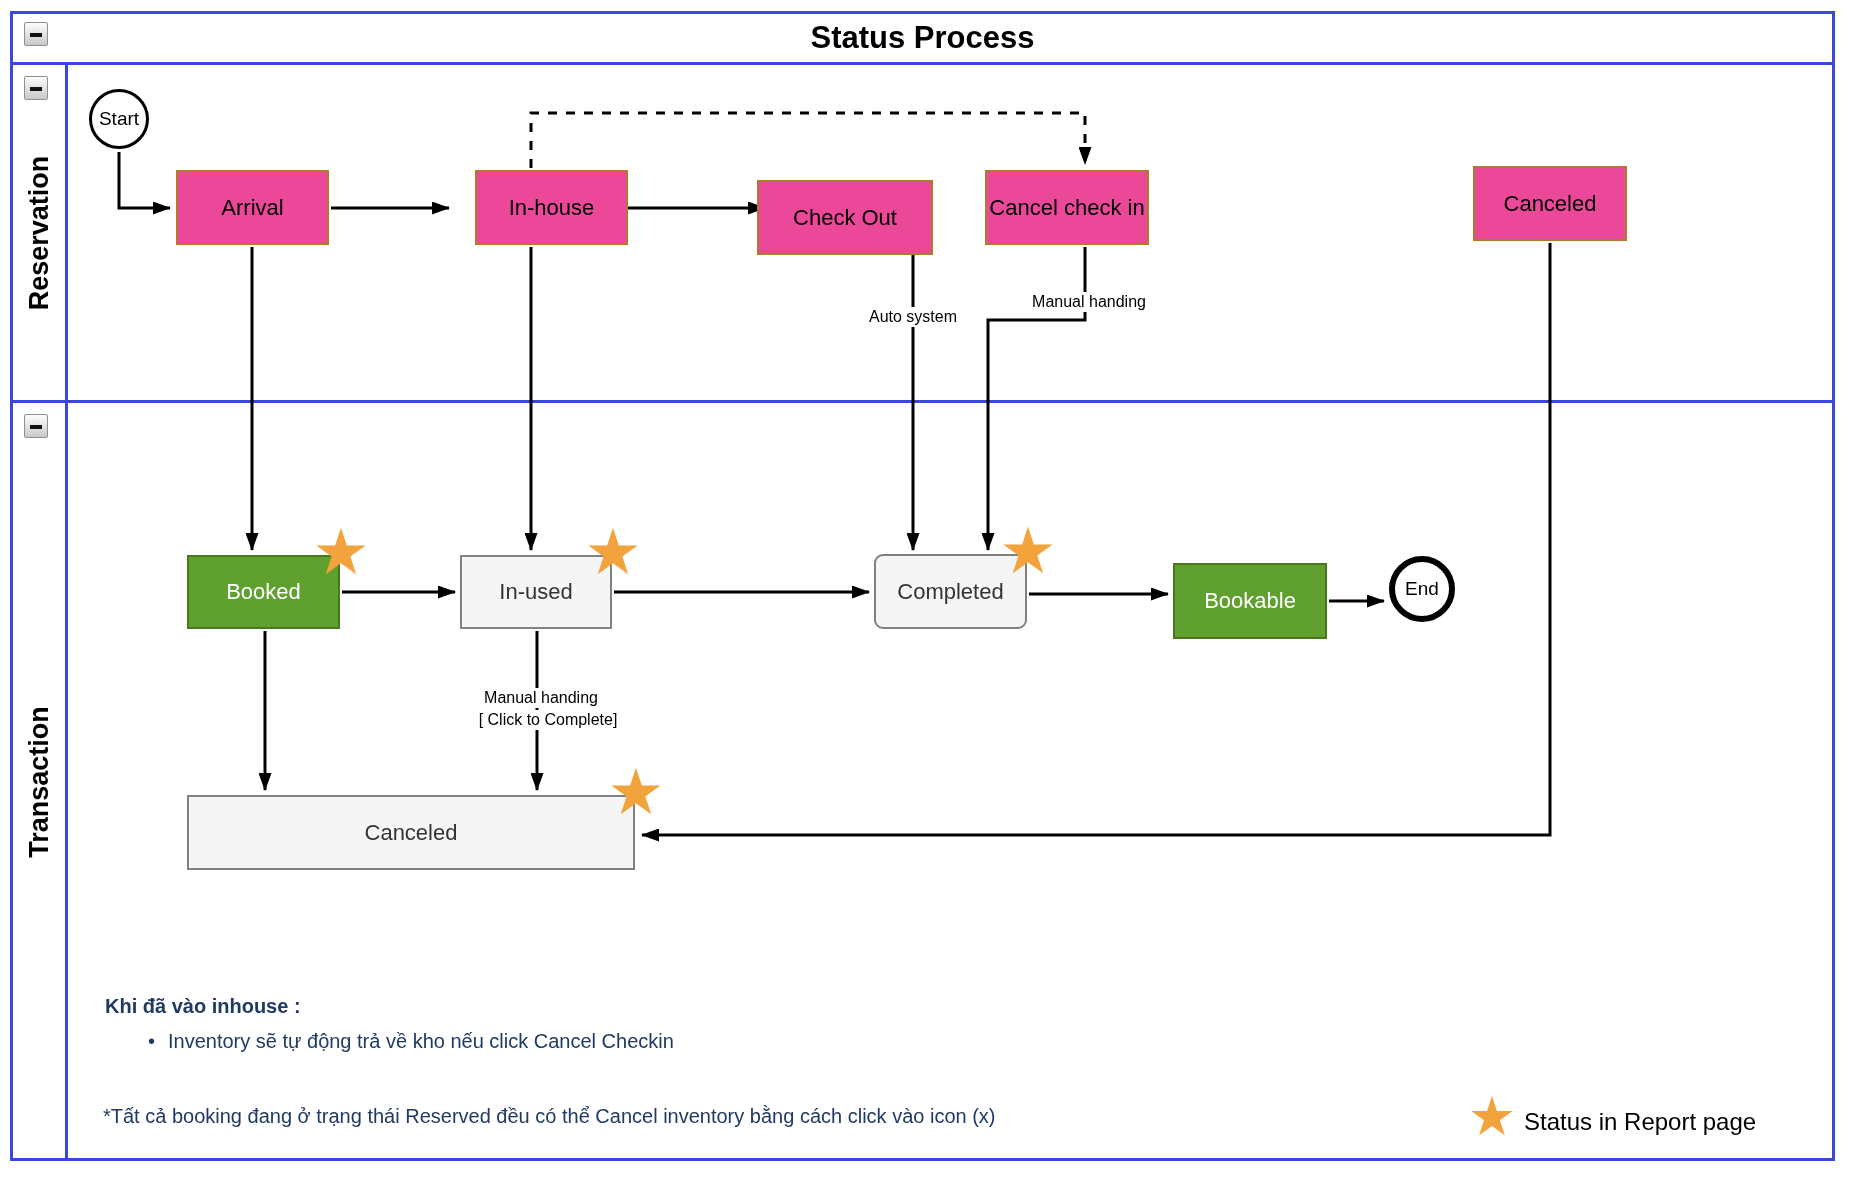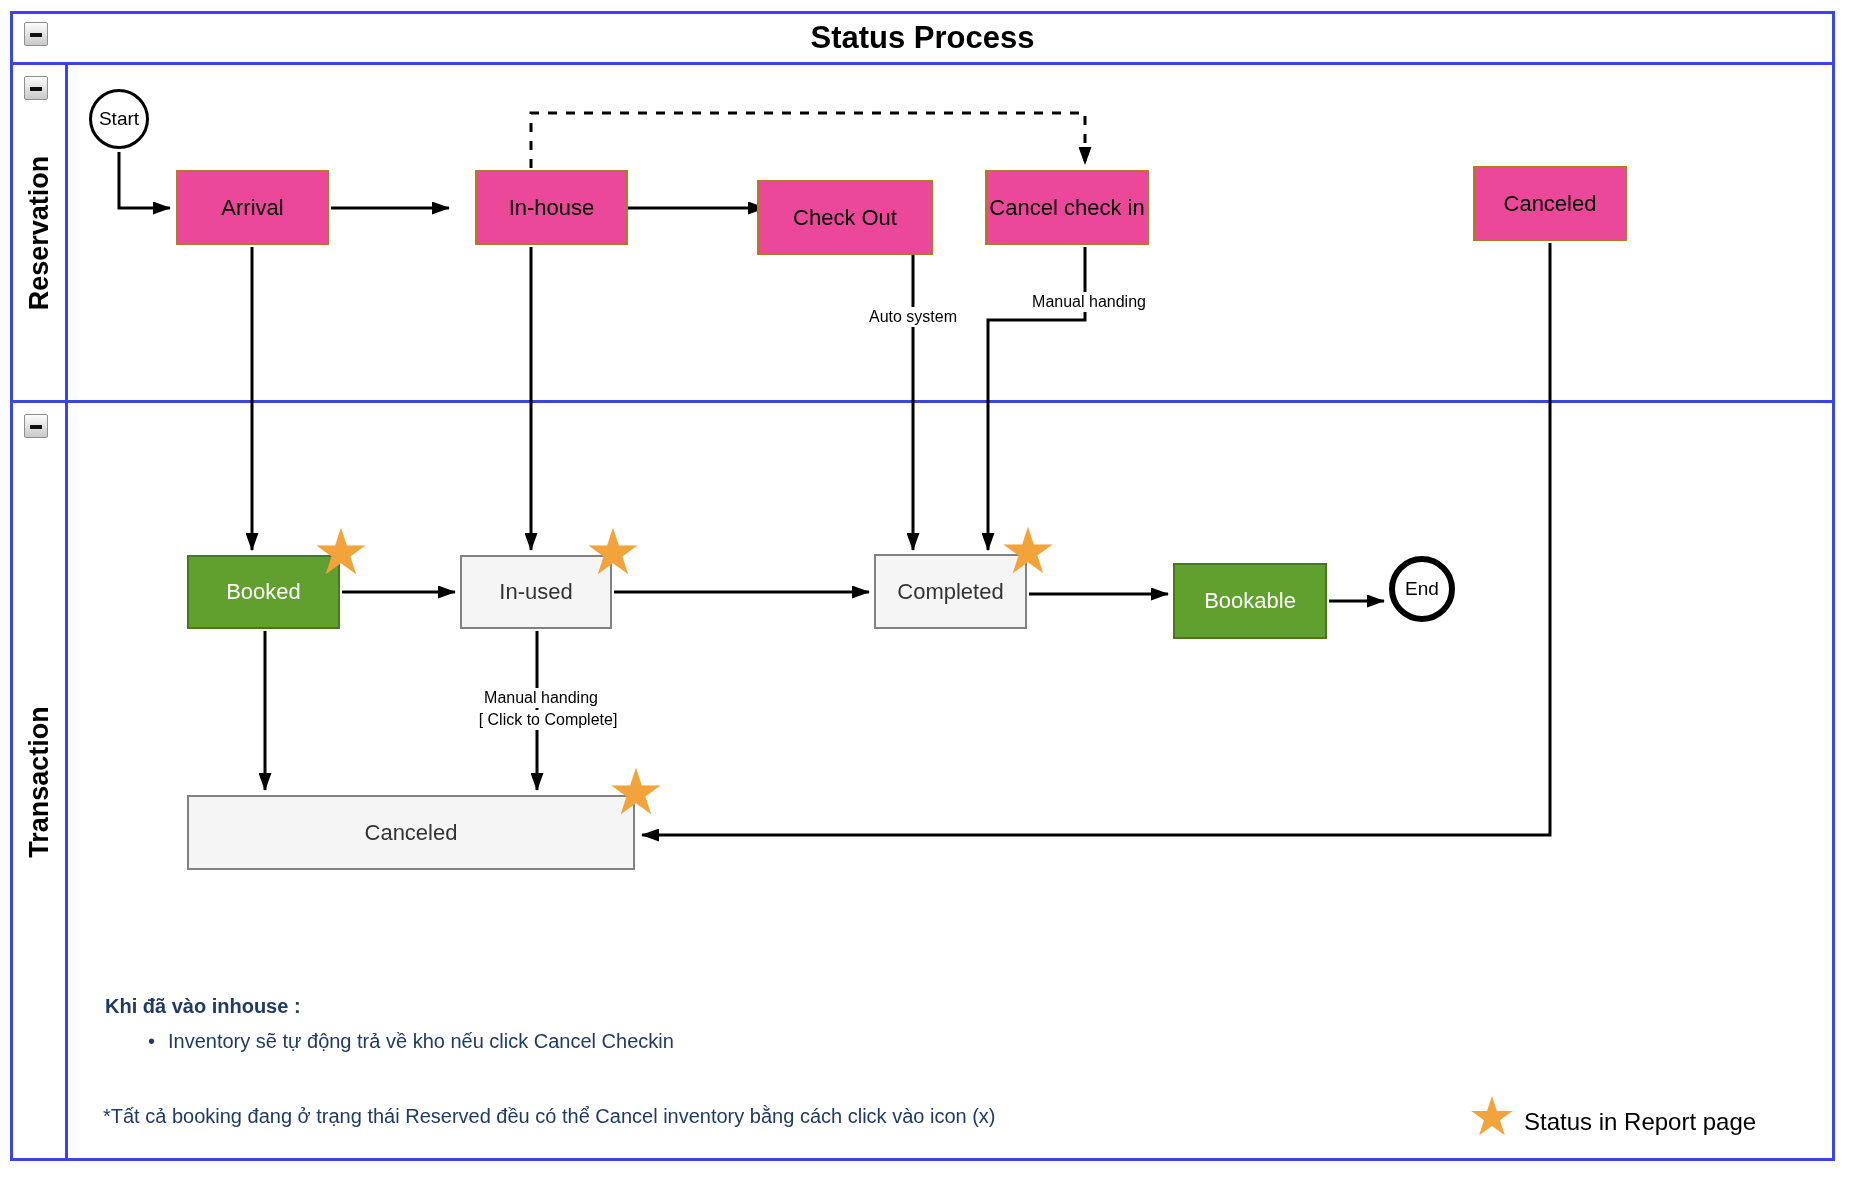--- a/index.html
+++ b/index.html
@@ -89,21 +89,21 @@
 
   <div class="node circle" style="left:89px;top:89px;width:60px;height:60px;">Start</div>
   <div class="node orange" style="left:176px;top:170px;width:153px;height:75px;">Arrival</div>
   <div class="node orange" style="left:455px;top:170px;width:153px;height:75px;margin-left:20px;">In-house</div>
   <div class="node orange" style="left:757px;top:170px;width:176px;height:75px;margin-top:10px;">Check Out</div>
   <div class="node orange" style="left:985px;top:170px;width:164px;height:75px;">Cancel check in</div>
   <div class="node orange" style="left:1473px;top:166px;width:154px;height:75px;">Canceled</div>
 
   <div class="node green" style="left:187px;top:555px;width:153px;height:74px;">Booked</div>
   <div class="node gray" style="left:460px;top:555px;width:152px;height:74px;">In-used</div>
-  <div class="node gray" style="left:874px;top:554px;width:153px;height:75px;">Completed</div>
+  <div class="node gray" style="left:874px;top:554px;width:153px;height:75px;border-radius:9px;">Completed</div>
   <div class="node green" style="left:1173px;top:563px;width:154px;height:76px;">Bookable</div>
   <div class="node circle end" style="left:1389px;top:556px;width:66px;height:66px;">End</div>
   <div class="node gray" style="left:187px;top:795px;width:448px;height:75px;">Canceled</div>
 
   <span class="star" style="left:341px;top:556px;">★</span>
   <span class="star" style="left:613px;top:556px;">★</span>
   <span class="star" style="left:1028px;top:555px;">★</span>
   <span class="star" style="left:636px;top:796px;">★</span>
 
   <div class="edge-label" style="left:913px;top:317px;">Auto system</div>

